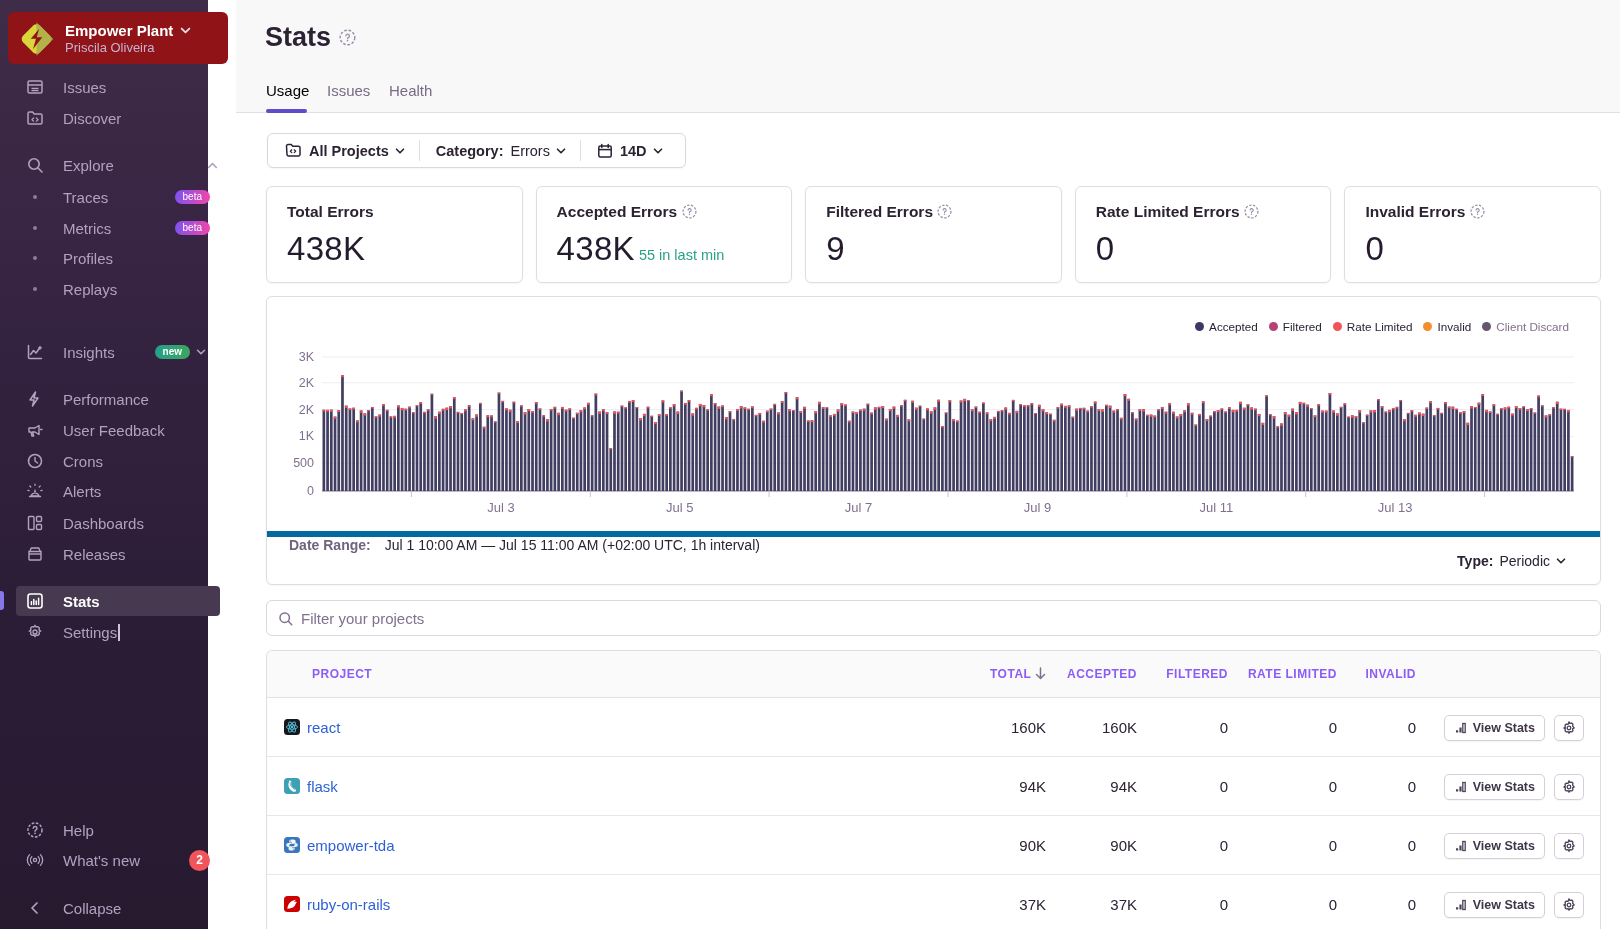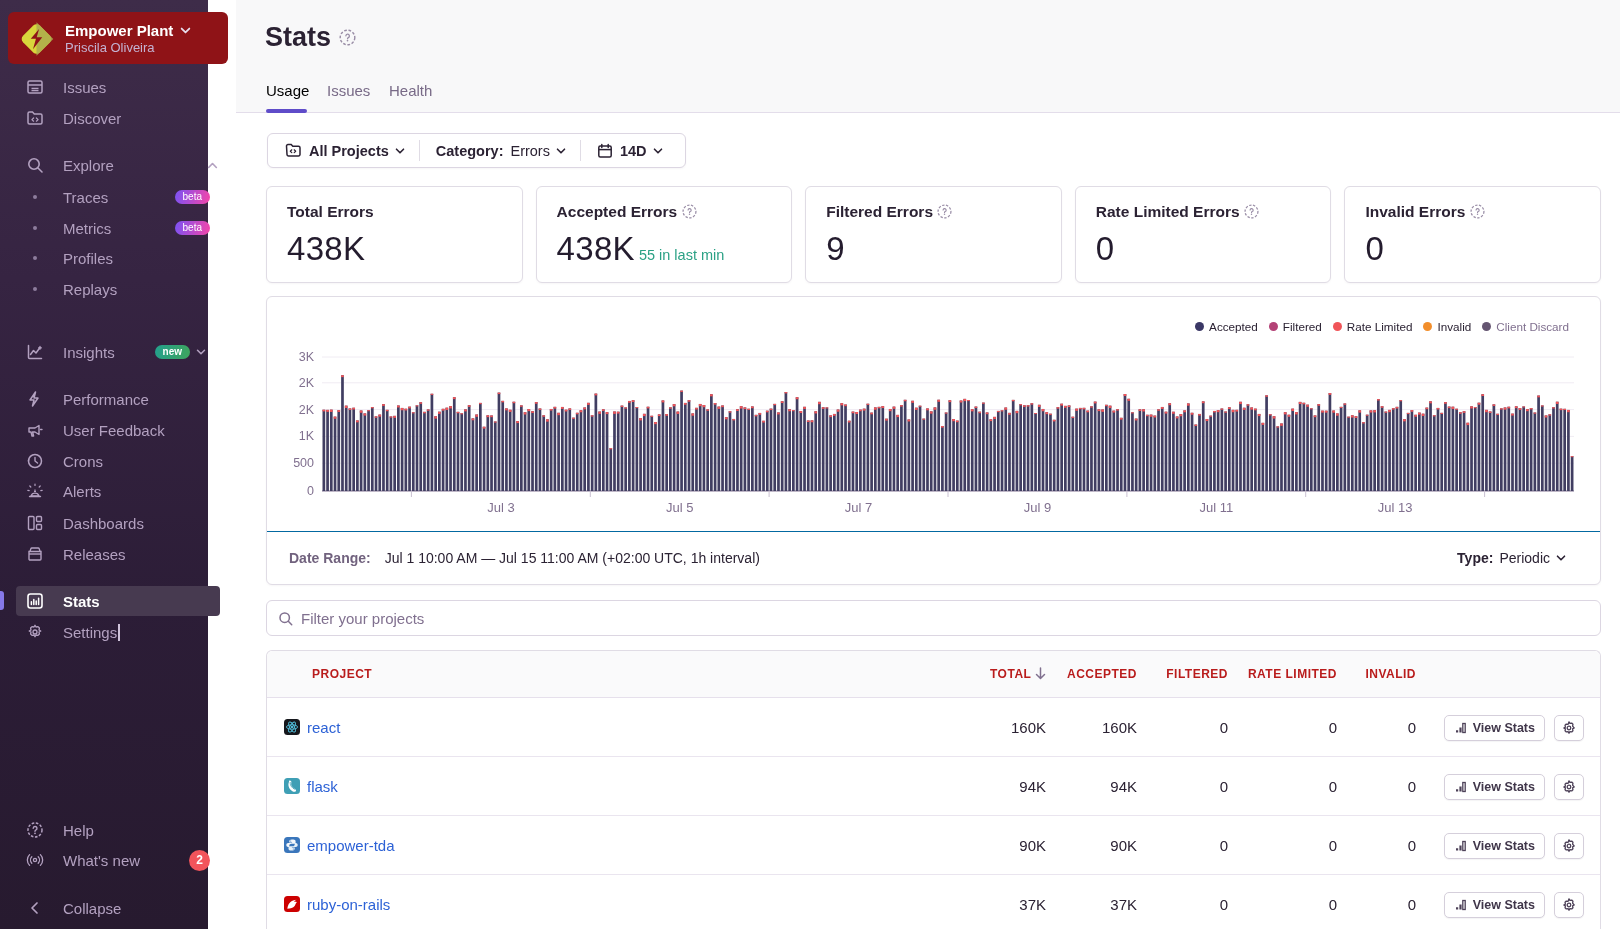--- a/index.html
+++ b/index.html
@@ -46,33 +46,33 @@
 .cval { font-size:33px; font-weight:400; color:#241c2e; margin-top:9px; letter-spacing:0.3px; }
 .green { font-size:14.5px; font-weight:400; color:#2ba185; letter-spacing:0; }
 
 
 .chartpanel { position:absolute; left:266px; top:296px; width:1335px; height:289px; border:1px solid #e0dce5; border-radius:6px; background:#fff; box-shadow:0 1px 2px rgba(43,34,51,0.04); }
 .legend { position:absolute; top:23px; right:31px; display:flex; align-items:center; font-size:11.7px; color:#2b2233; }
 .legit { display:flex; align-items:center; margin-left:11px; }
 .dot { width:9px; height:9px; border-radius:50%; margin-right:5px; }
 .axlbl { font-size:12.5px; fill:#80708f; font-family:"Liberation Sans",sans-serif; }
 .axlbl2 { font-size:13px; fill:#80708f; font-family:"Liberation Sans",sans-serif; }
-.chartfoot { position:absolute; left:0; bottom:0; width:100%; height:53px; border-top:1px solid #0369a1; display:flex; align-items:center; padding:0 34px 0 22px; font-size:14px; }
+.chartfoot { position:absolute; left:0; bottom:0; width:100%; height:53px; border-top:6px solid #0369a1; display:flex; padding:0 34px 0 22px; font-size:14px; }
 .drlabel { color:#71627e; font-weight:700; margin-right:14px; }
 .typewrap { margin-left:auto; display:flex; align-items:center; }
 .typelabel { font-weight:700; margin-right:6px; }
 
 
 .search { position:absolute; left:266px; top:600px; width:1335px; height:36px; border:1px solid #dcd6e2; border-radius:6px; background:#fff; display:flex; align-items:center; padding:0 11px; }
 .search .ph { color:#80708f; font-size:15px; margin-left:8px; }
 
 
 .tablebox { position:absolute; left:266px; top:650px; width:1335px; height:279px; border:1px solid #e0dce5; border-radius:6px 6px 0 0; border-bottom:none; background:#fff; overflow:hidden; }
 .thead { position:absolute; left:0; top:0; width:100%; height:47px; background:#fafafb; border-bottom:1px solid #e6e0ec; border-radius:6px 6px 0 0; }
-.th { position:absolute; top:16px; font-size:12px; font-weight:700; color:#b91c1c; letter-spacing:0.5px;padding-left:28px; }
+.th { position:absolute; top:16px; font-size:12px; font-weight:700; color:#8b5cf6; letter-spacing:0.5px;padding-left:28px; }
 .trow { position:absolute; left:0; width:100%; height:59px; }
 .picon { position:absolute; left:17px; top:21px; width:16px; height:16px; display:flex; }
 .pname { position:absolute; left:40px; top:21px; font-size:15px; color:#2d62d6; }
 .num { position:absolute; top:21px; font-size:15px; color:#2b2233; transform:translateX(0); }
 .num { text-align:right; }
 .rowsep { position:absolute; left:0; bottom:0; width:100%; height:1px; background:#eae5ef; }
 .vsbtn { position:absolute; right:55px; top:17px; height:26px; border:1px solid #d5cfdb; border-radius:5px; background:#fff; display:flex; align-items:center; padding:0 9px; font-size:12.5px; font-weight:700; color:#40364a; box-shadow:0 1px 1px rgba(43,34,51,0.05); }
 .vsbtn svg { margin-right:5px; }
 .gearbtn { position:absolute; right:16px; top:17px; width:30px; height:26px; border:1px solid #d5cfdb; border-radius:5px; background:#fff; display:flex; align-items:center; justify-content:center; box-shadow:0 1px 1px rgba(43,34,51,0.05); }
 </style>

